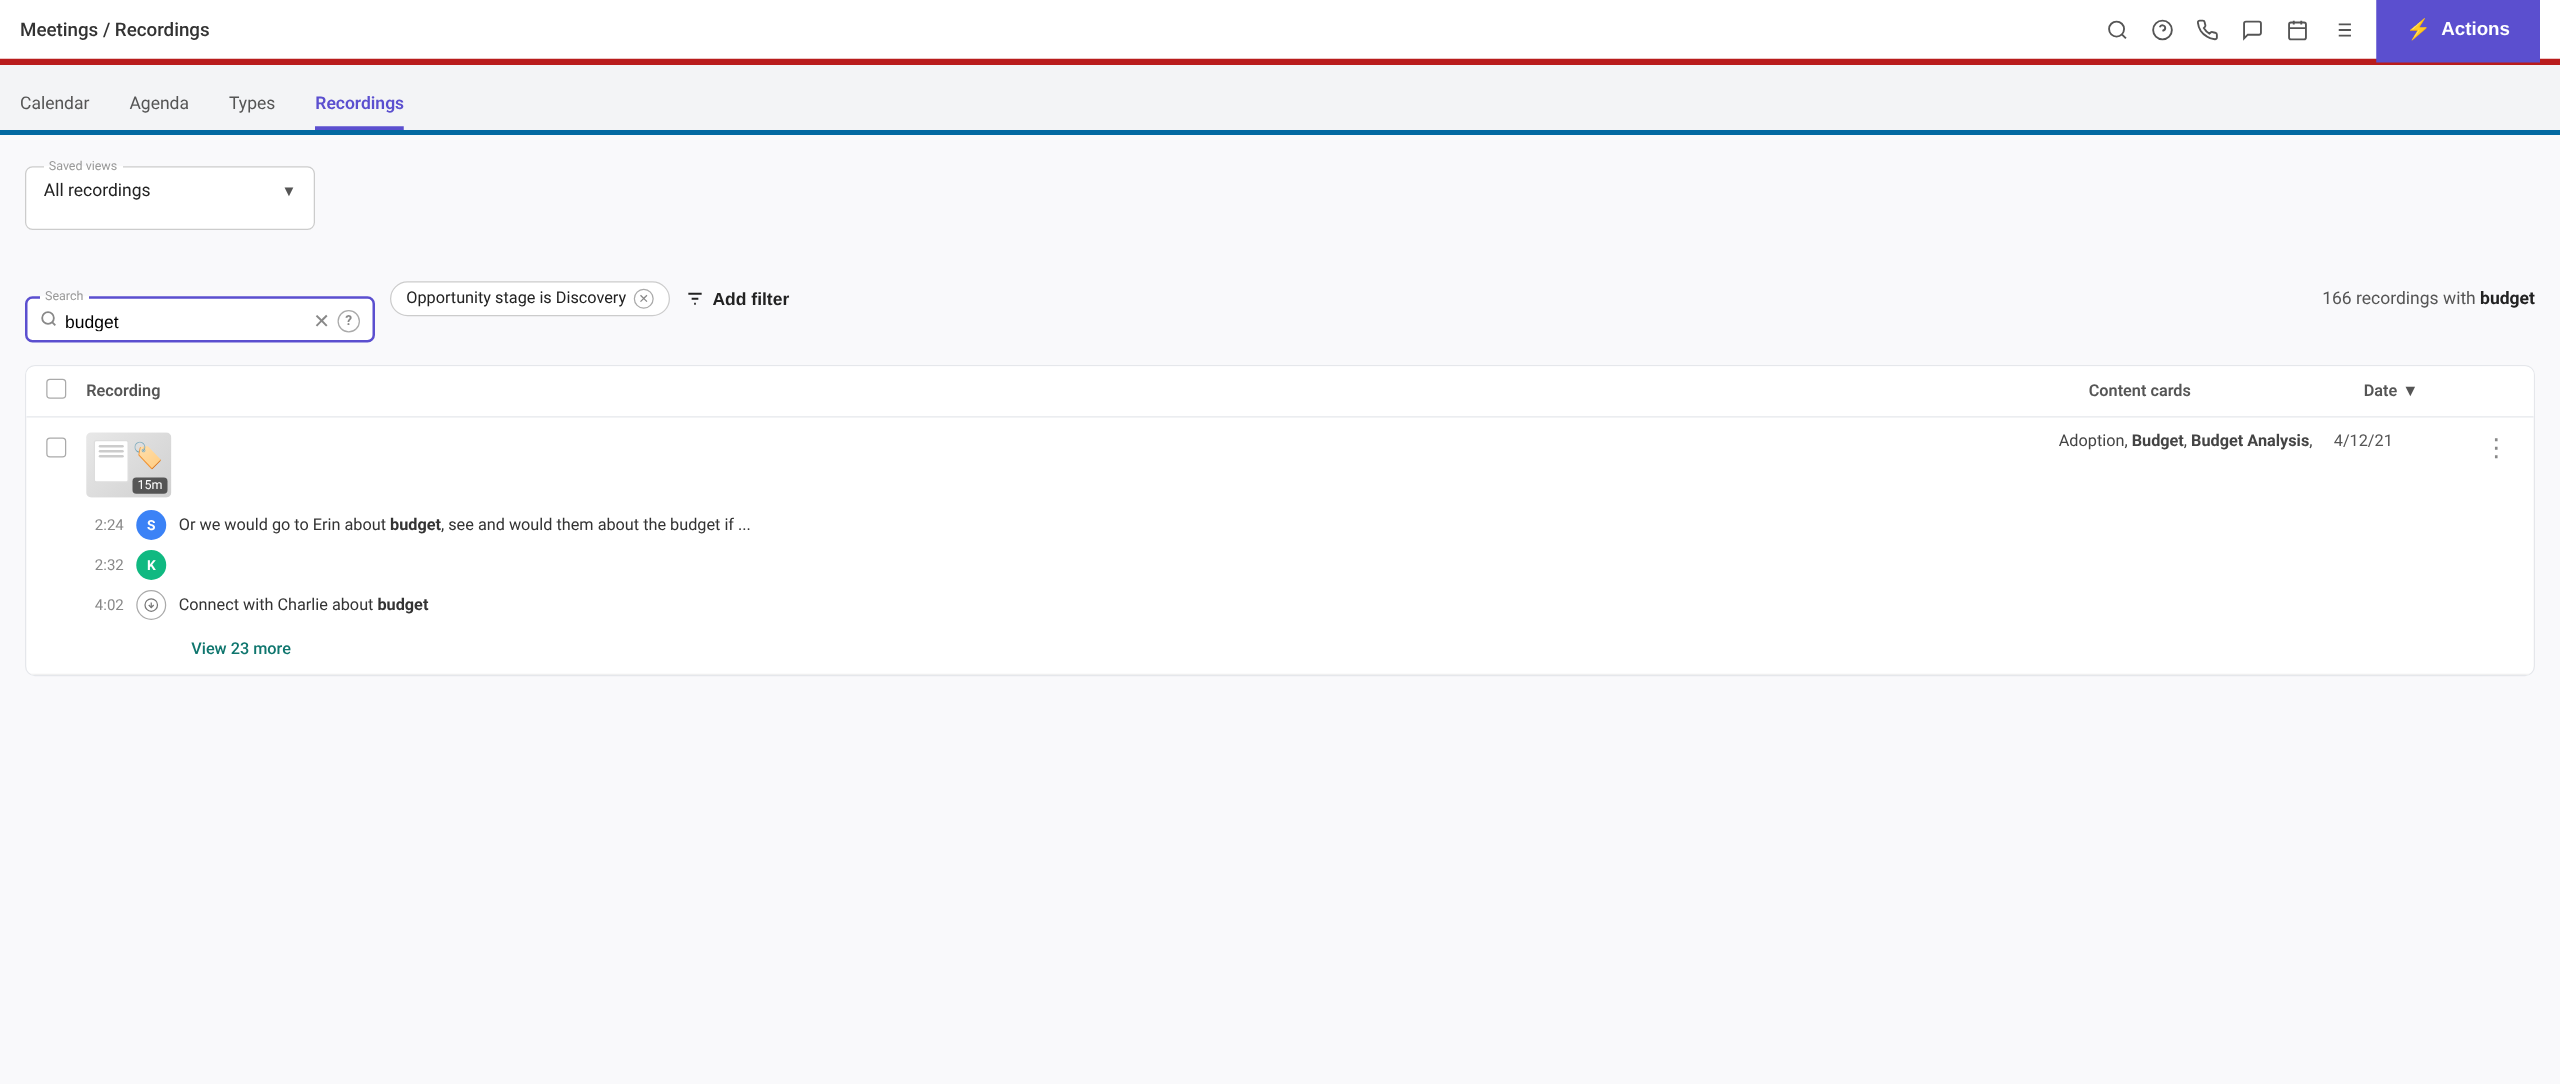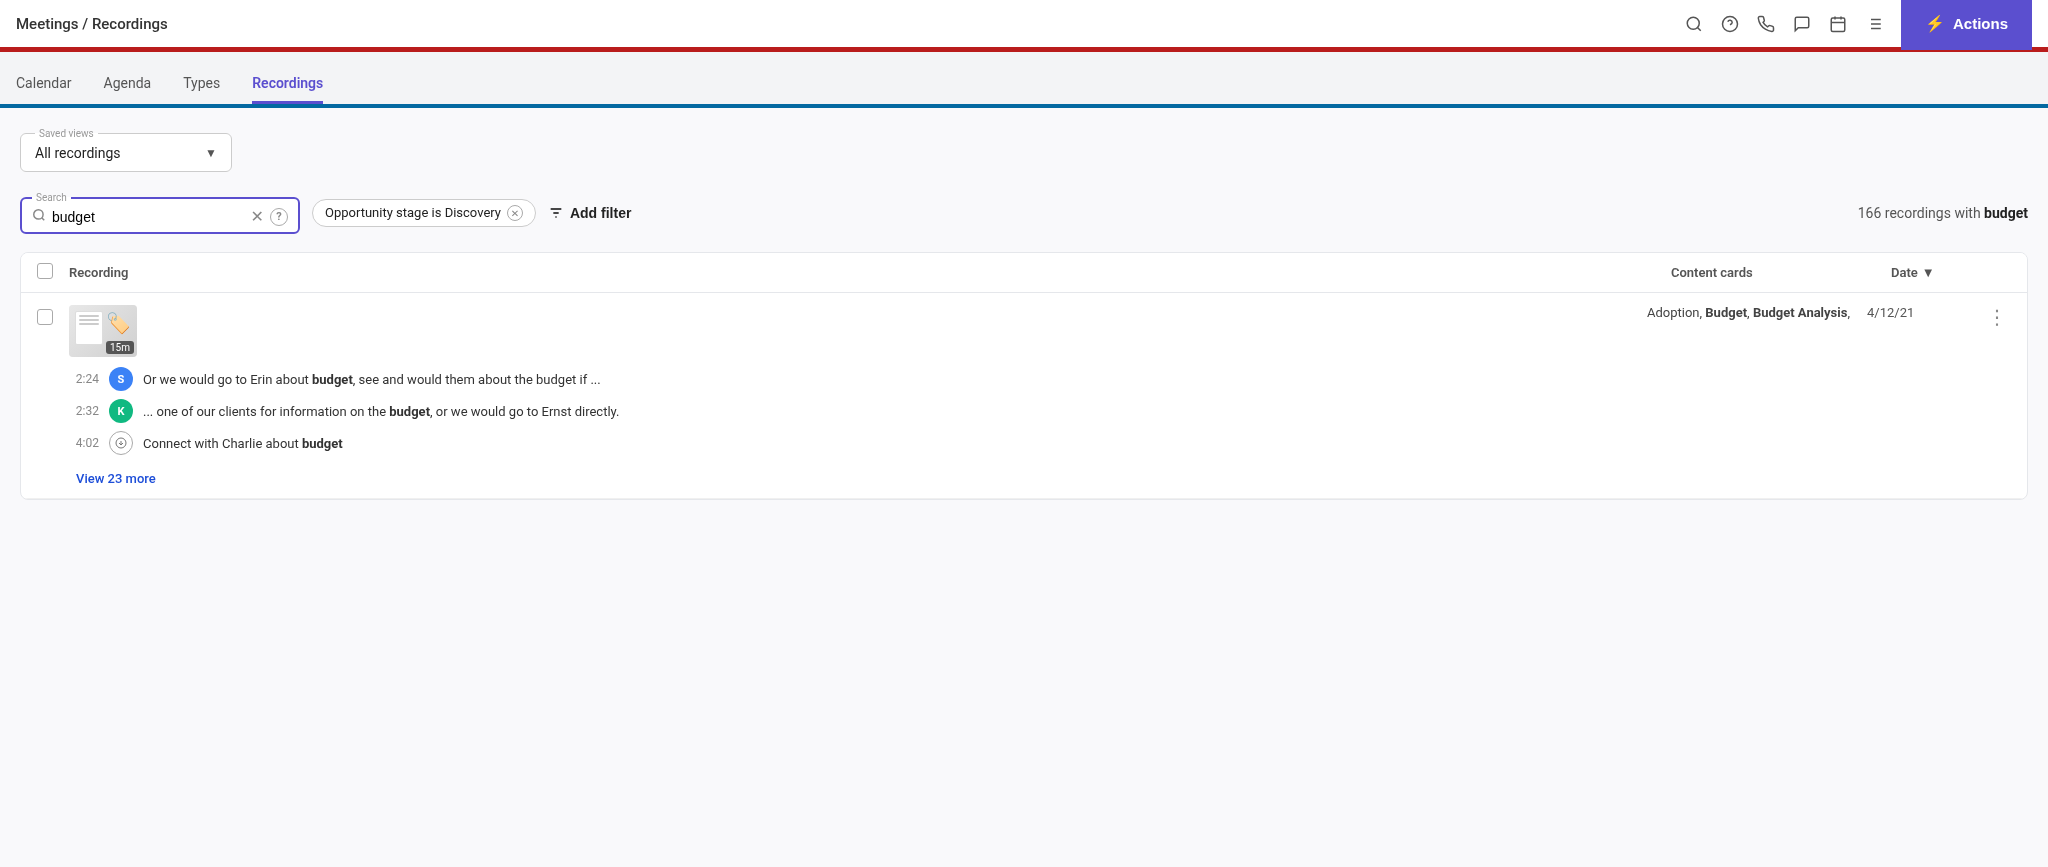--- a/index.html
+++ b/index.html
@@ -86,42 +86,43 @@
     }
 
     
     .saved-views-wrapper {
       margin-bottom: 20px;
     }
     fieldset.sv-fieldset {
       border: 1px solid #ccc;
       border-radius: 6px;
       background: #fff;
-      width: 212px;
-      padding: 6px 14px 10px;
+      width: 232px;
+      padding: 6px 14px 22px;
     }
     fieldset.sv-fieldset legend {
       font-size: 10px;
       color: #999;
       padding: 0 4px;
     }
 
     
     .search-filter-row {
       display: flex;
       align-items: center;
       gap: 12px;
       margin-bottom: 18px;
     }
     .search-fieldset {
       border: 2px solid #5b4fcf;
       border-radius: 6px;
       background: #fff;
       width: 280px;
       padding: 4px 10px 6px;
+      margin-top: 28px;
     }
     .search-fieldset legend {
       font-size: 10px;
       color: #999;
       padding: 0 4px;
     }
     .search-input-row {
       display: flex;
       align-items: center;
       gap: 6px;
@@ -272,21 +273,21 @@
       font-weight: 700;
       color: #fff;
       flex-shrink: 0;
     }
     .ts-avatar.blue { background: #3b82f6; }
     .ts-avatar.green { background: #10b981; }
     .ts-icon { width: 24px; height: 24px; border-radius: 50%; border: 1.5px solid #aaa; display: flex; align-items: center; justify-content: center; color: #777; font-size: 13px; flex-shrink: 0; }
     .ts-text { font-size: 13px; color: #333; }
     .ts-text strong { font-weight: 700; }
 
-    .view-more-link { color: #1d4ed8; font-size: 13px; cursor: pointer; margin-top: 8px; display: inline-block; margin-left: 39px; font-weight: 500; }
+    .view-more-link { color: #0f766e; font-size: 13px; cursor: pointer; margin-top: 8px; display: inline-block; margin-left: 116px; font-weight: 500; }
 
     
     .cb {
       width: 16px;
       height: 16px;
       border: 1.5px solid #aaa;
       border-radius: 3px;
       display: inline-block;
       cursor: pointer;
     }
@@ -472,23 +473,20 @@
           <span class="ts-time">2:24</span>
           <div class="ts-avatar blue">S</div>
           <span class="ts-text">
             <span>Or we would go to Erin about </span><strong>budget</strong><span>, see and would them about the budget if ...</span>
           </span>
         </div>
 
         <div class="transcript-line">
           <span class="ts-time">2:32</span>
           <div class="ts-avatar green">K</div>
-          <span class="ts-text">
-            <span>... one of our clients for information on the </span><strong>budget</strong><span>, or we would go to Ernst directly.</span>
-          </span>
         </div>
 
         <div class="transcript-line">
           <span class="ts-time">4:02</span>
           <div class="ts-icon">
             <svg width="12" height="12" viewBox="0 0 24 24" fill="none" stroke="#777" stroke-width="2">
                 <circle cx="12" cy="12" r="10"></circle>
                 <polyline points="8 12 12 16 16 12"></polyline>
                 <line x1="12" y1="8" x2="12" y2="16"></line>
               </svg>

